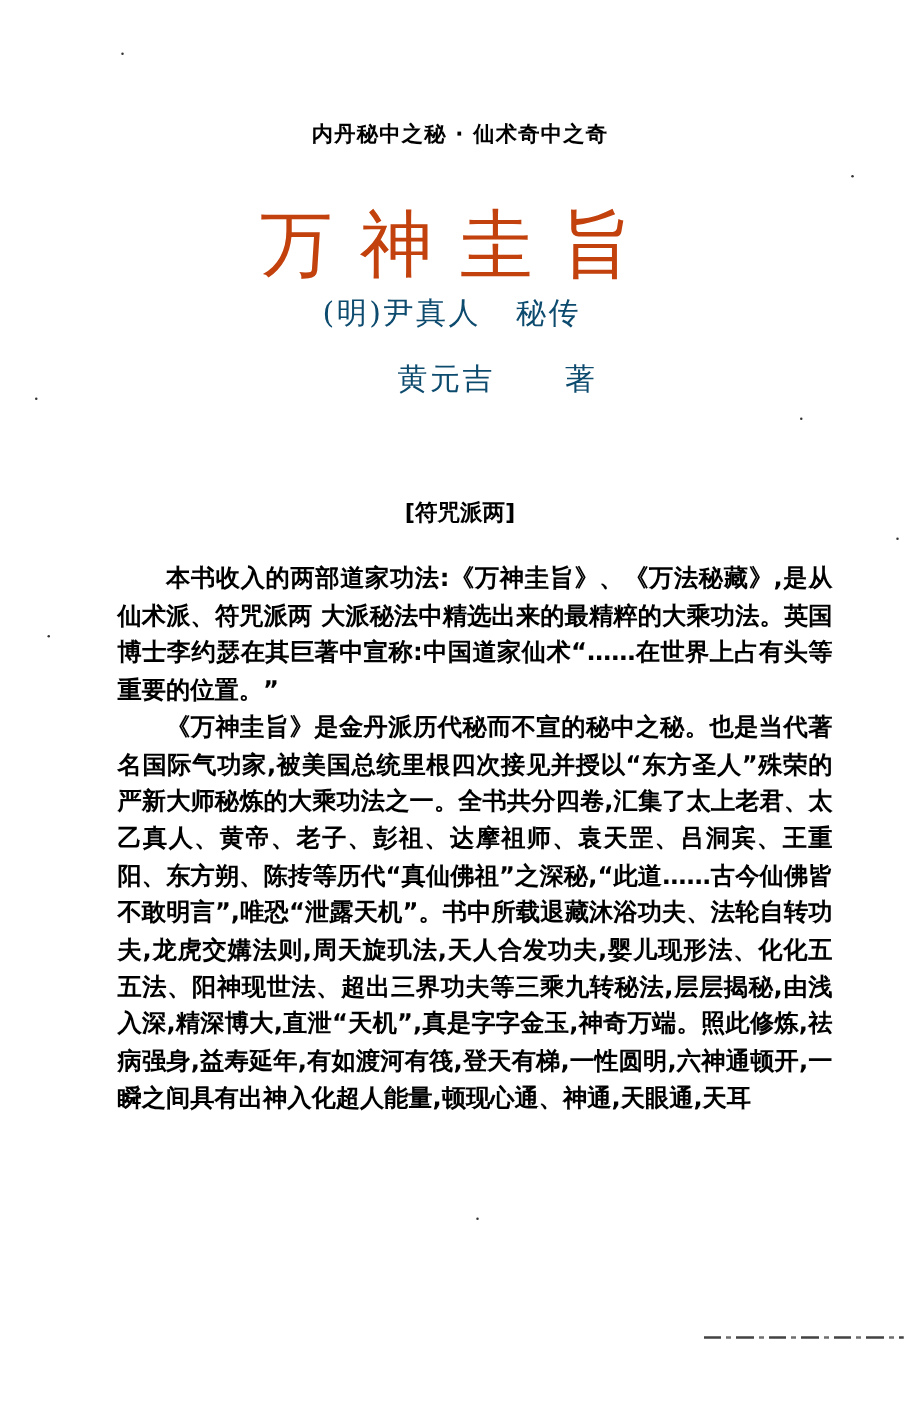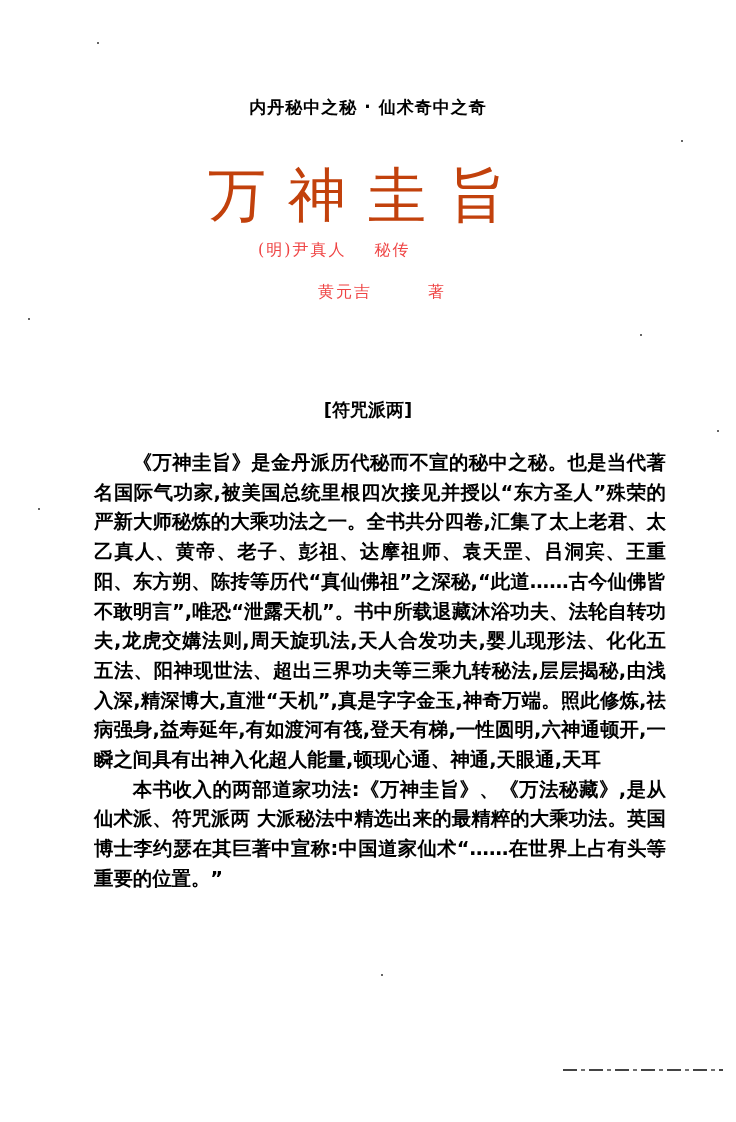--- a/index.html
+++ b/index.html
@@ -40,27 +40,27 @@
       text-align: center;
       font-size: 58px;
       letter-spacing: 22px;
       line-height: 70px;
       color: #c2410c;
       box-sizing: border-box;
     }
     .byline {
       position: absolute;
       left: 258px;
-      font-size: 16px;
-      color: #ef4444;
+      font-size: 24px;
+      color: #0c4a6e;
       line-height: 30px;
       letter-spacing: 2px;
     }
     .byline.l1 { top: 235px; }
-    .byline.l2 { top: 277px; left: 318px; }
+    .byline.l2 { top: 288px; left: 318px; }
     .byline .gap { display: inline-block; width: 28px; }
     .byline .gap2 { display: inline-block; width: 56px; }
     .section-head {
       position: absolute;
       top: 398px;
       left: 0;
       width: 736px;
       text-align: center;
       font-family: "DejaVu Sans", "Liberation Sans", sans-serif;
       font-weight: bold;
@@ -112,22 +112,22 @@
     <span>(明)尹真人</span><span class="gap"></span><span>秘传</span>
   </div>
 
   <div class="byline l2">
     <span>黄元吉</span><span class="gap2"></span><span>著</span>
   </div>
 
   <div class="section-head">[符咒派两]</div>
 
   <div class="body-text">
+    <p>本书收入的两部道家功法:《万神圭旨》、《万法秘藏》,是从仙术派、符咒派两 大派秘法中精选出来的最精粹的大乘功法。英国博士李约瑟在其巨著中宣称:中国道家仙术“……在世界上占有头等重要的位置。”</p>
     <p>《万神圭旨》是金丹派历代秘而不宣的秘中之秘。也是当代著名国际气功家,被美国总统里根四次接见并授以“东方圣人”殊荣的严新大师秘炼的大乘功法之一。全书共分四卷,汇集了太上老君、太乙真人、黄帝、老子、彭祖、达摩祖师、袁天罡、吕洞宾、王重阳、东方朔、陈抟等历代“真仙佛祖”之深秘,“此道……古今仙佛皆不敢明言”,唯恐“泄露天机”。书中所载退藏沐浴功夫、法轮自转功夫,龙虎交媾法则,周天旋玑法,天人合发功夫,婴儿现形法、化化五五法、阳神现世法、超出三界功夫等三乘九转秘法,层层揭秘,由浅入深,精深博大,直泄“天机”,真是字字金玉,神奇万端。照此修炼,祛病强身,益寿延年,有如渡河有筏,登天有梯,一性圆明,六神通顿开,一瞬之间具有出神入化超人能量,顿现心通、神通,天眼通,天耳</p>
-    <p>本书收入的两部道家功法:《万神圭旨》、《万法秘藏》,是从仙术派、符咒派两 大派秘法中精选出来的最精粹的大乘功法。英国博士李约瑟在其巨著中宣称:中国道家仙术“……在世界上占有头等重要的位置。”</p>
   </div>
 
   <div class="footer-rule"></div>
 
   <div class="speck" style="left:97px; top:42px;"></div>
   <div class="speck" style="left:681px; top:140px;"></div>
   <div class="speck" style="left:28px; top:318px;"></div>
   <div class="speck" style="left:640px; top:334px;"></div>
   <div class="speck" style="left:38px; top:508px;"></div>
   <div class="speck" style="left:717px; top:430px;"></div>

